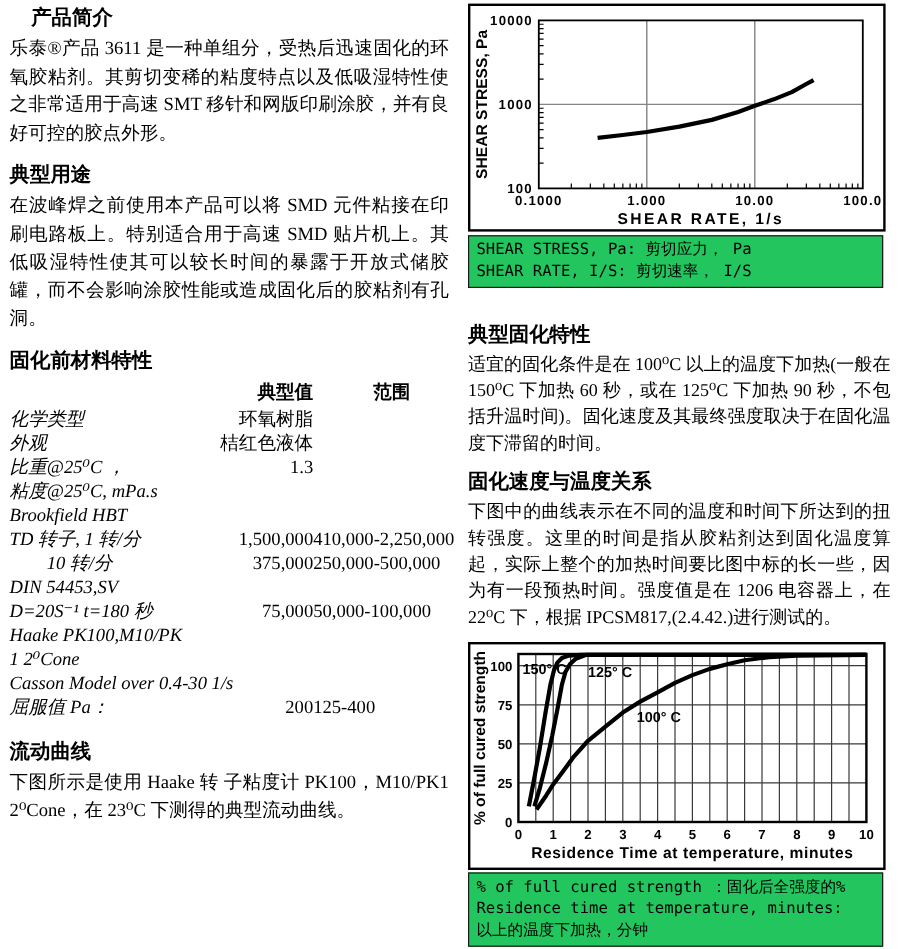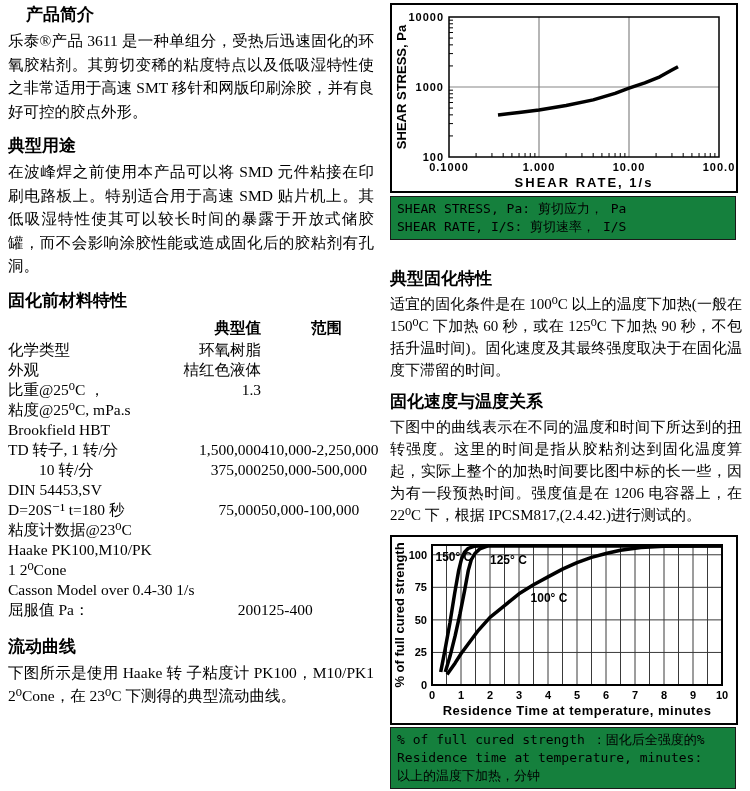--- a/index.html
+++ b/index.html
@@ -6,30 +6,30 @@
   body{width:750px;height:791px;position:relative;overflow:hidden;
        font-family:"Liberation Serif","DejaVu Serif",serif;}
   .left-col{position:absolute;left:8px;top:4px;width:366px;}
   .right-col{position:absolute;left:390px;top:0;width:352px;height:791px;}
   h2.sec{font-size:17px;font-weight:bold;margin:12px 0 3px 0;line-height:22px;}
   h2.sec.first{margin-top:0;margin-left:18px;}
   p.body{font-size:15.5px;line-height:23.5px;margin:0;text-align:justify;}
   
   .ptable{margin-top:4px;font-size:15.5px;}
   .ptable-row{display:grid;grid-template-columns:165px 88px 1fr;line-height:20px;}
-  .ptable-row .c1{white-space:nowrap;}
+  .ptable-row .c1{white-space:nowrap;font-style:italic;}
   .ptable-row .c2{text-align:right;white-space:nowrap;}
   .ptable-row .c3{text-align:left;white-space:nowrap;}
   .ptable-head{font-weight:bold;line-height:24px;}
   .ptable-head .c3{padding-left:50px;}
   
   .chart-box{position:absolute;left:0;width:344px;border:2px solid #000;background:#fff;}
   #chart1-box{top:3px;height:186px;}
   #chart2-box{top:535px;height:186px;}
-  .caption-box{position:absolute;left:0;width:332px;border:1.5px solid #1a1a1a;background:#15803d;
+  .caption-box{position:absolute;left:0;width:332px;border:1.5px solid #1a1a1a;background:#22c55e;
        font-family:"DejaVu Sans Mono",monospace;font-size:13px;line-height:18px;padding:3px 6px;}
   #caption1{top:196px;}
   #caption2{top:727px;}
   .rtext{position:absolute;left:0;top:258px;width:352px;}
   .rtext p.body{font-size:15px;line-height:22px;}
   .rtext h2.sec{margin:10px 0 3px 0;}
   svg text{fill:#000;}
   .tick{font:bold 11px "Liberation Sans",sans-serif;}
   .axis{font:bold 13px "Liberation Sans",sans-serif;}
   .slabel{font:bold 12px "Liberation Sans",sans-serif;}
@@ -92,21 +92,20 @@
           <span class="c1">DIN 54453,SV</span>
           <span class="c2"></span>
           <span class="c3"></span>
         </div>
         <div class="ptable-row">
           <span class="c1">D=20S⁻¹ t=180 秒</span>
           <span class="c2">75,000</span>
           <span class="c3">50,000-100,000</span>
         </div>
         <div class="ptable-row">
-          <span class="c1">粘度计数据@23⁰C</span>
           <span class="c2"></span>
           <span class="c3"></span>
         </div>
         <div class="ptable-row">
           <span class="c1">Haake PK100,M10/PK</span>
           <span class="c2"></span>
           <span class="c3"></span>
         </div>
         <div class="ptable-row">
           <span class="c1">1 2⁰Cone</span>

